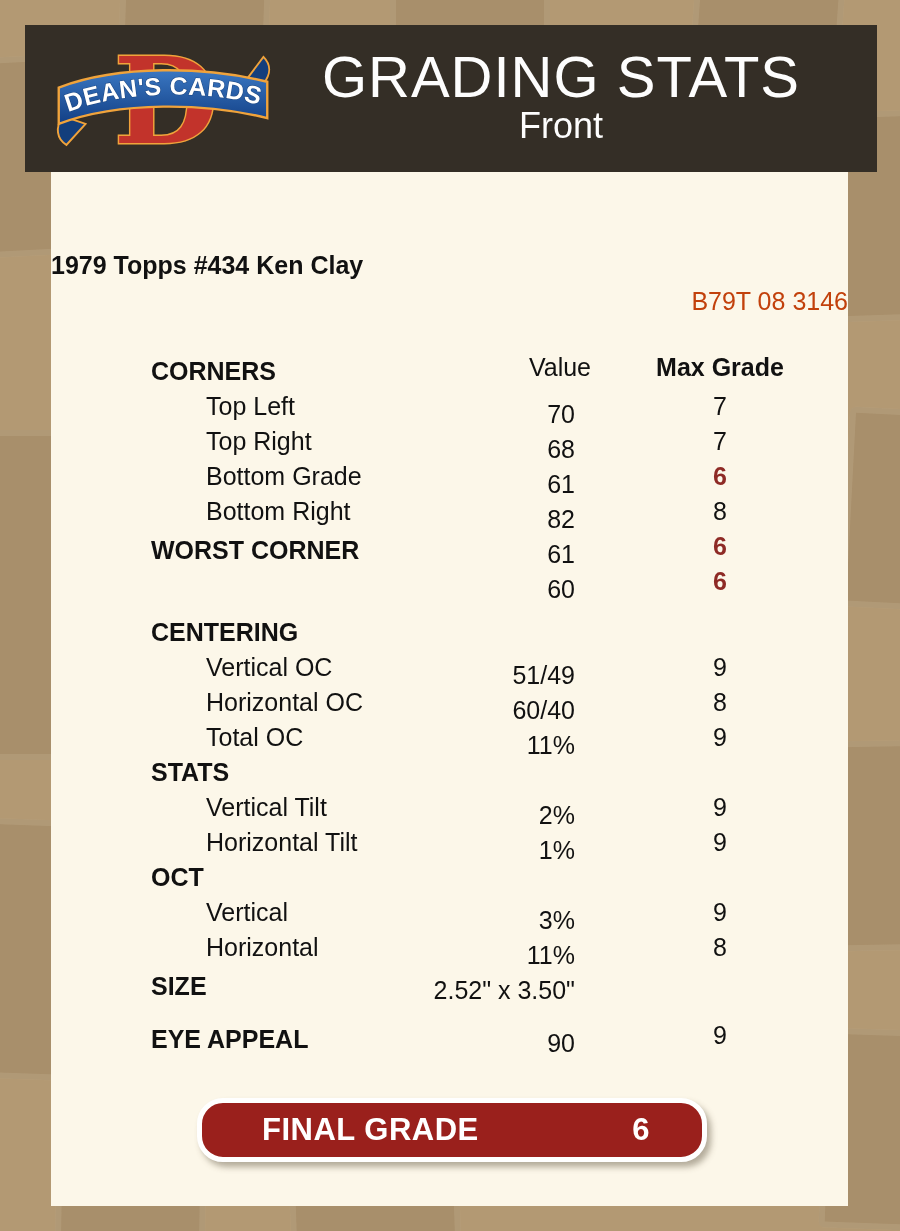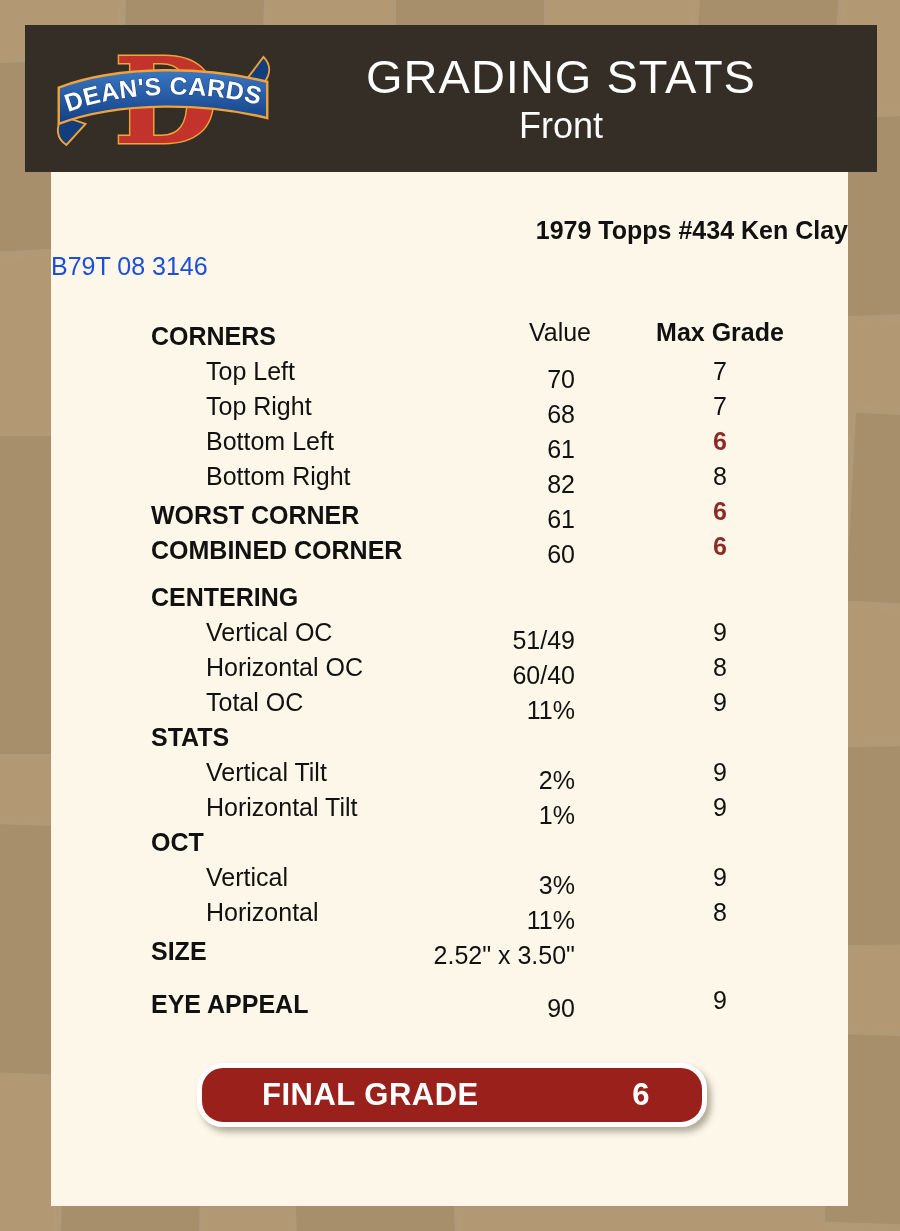--- a/index.html
+++ b/index.html
@@ -15,29 +15,29 @@
     position:absolute; border:6px solid rgba(250,245,230,0.10);
     background:rgba(80,62,40,0.10); border-radius:6px;
   }
 
   .header{
     position:absolute; left:25px; top:25px; width:852px; height:147px;
     background:#342e26; display:flex; align-items:center;
   }
   .logo{ flex:none; width:220px; height:134px; margin-left:28px; }
   .titles{ flex:1; text-align:center; color:#fdfdfd; margin-right:28px; }
-  .title-main{ font-size:47px; line-height:54px; letter-spacing:1px; font-weight:400; }
+  .title-main{ font-size:58px; line-height:54px; letter-spacing:1px; font-weight:400; }
   .title-sub{ font-size:36px; line-height:44px; font-weight:400; }
 
   .card{
     position:absolute; left:51px; top:172px; width:797px; height:1034px;
     background:#fcf7e9; padding-top:40px; color:#111;
   }
-  .card-title{ text-align:right; font-size:25px; line-height:36px; font-weight:700; }
-  .card-serial{ text-align:left; font-size:25px; line-height:36px; color:#1d4ed8; }
+  .card-title{ text-align:left; font-size:25px; line-height:36px; font-weight:700;margin-top:35px; }
+  .card-serial{ text-align:right; font-size:25px; line-height:36px; color:#c2410c; }
 
   .stats{ margin:30px 0 0 100px; width:698px; font-size:25px; }
   .row{ display:grid; grid-template-columns:280px 160px 258px; height:35px; align-items:center; }
   .row > div{ grid-row:1; }
   .col1{ grid-column:1; } .col2{ grid-column:2; } .col3{ grid-column:3; }
   .col12{ grid-column:1 / 3; }
   .lbl{ white-space:nowrap; }
   .sec{ font-weight:700;margin-top:8px; }
   .indent{ padding-left:55px; }
   .val{ text-align:right; padding-right:16px; white-space:nowrap;margin-top:16px; }
@@ -117,36 +117,35 @@
         <div class="col1 lbl indent">Top Left</div>
         <div class="col2 val">70</div>
         <div class="col3 grade">7</div>
       </div>
       <div class="row">
         <div class="col1 lbl indent">Top Right</div>
         <div class="col2 val">68</div>
         <div class="col3 grade">7</div>
       </div>
       <div class="row">
-        <div class="col1 lbl indent">Bottom Left</div>
+        <div class="col1 lbl indent">Bottom Grade</div>
         <div class="col2 val">61</div>
         <div class="col3 grade red">6</div>
       </div>
       <div class="row">
         <div class="col1 lbl indent">Bottom Right</div>
         <div class="col2 val">82</div>
         <div class="col3 grade">8</div>
       </div>
       <div class="row">
         <div class="col1 lbl sec">WORST CORNER</div>
         <div class="col2 val">61</div>
         <div class="col3 grade red">6</div>
       </div>
       <div class="row">
-        <div class="col1 lbl sec">COMBINED CORNER</div>
         <div class="col2 val">60</div>
         <div class="col3 grade red">6</div>
       </div>
 
       <div class="gap16"></div>
 
       <div class="row">
         <div class="col1 lbl sec">CENTERING</div>
       </div>
       <div class="row">

